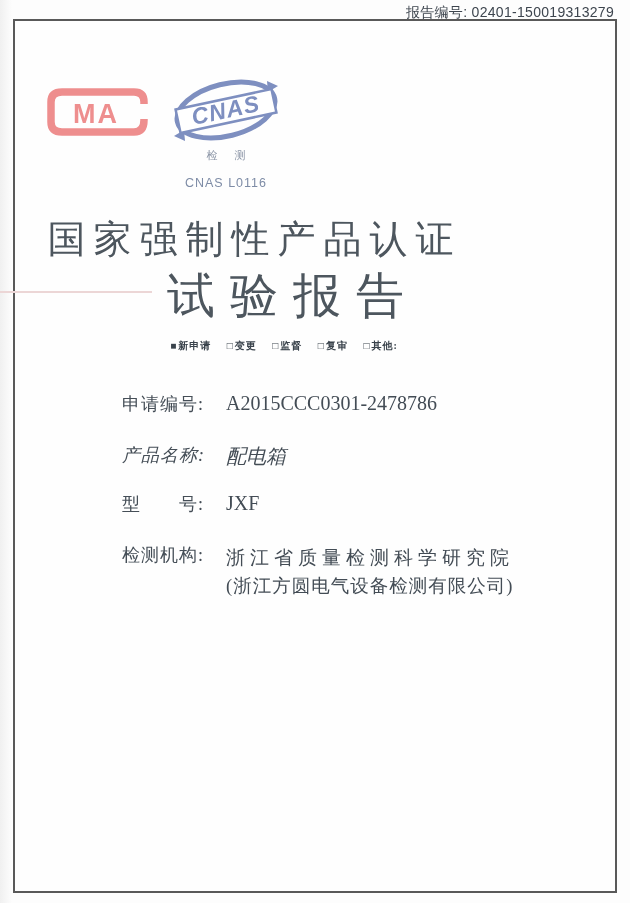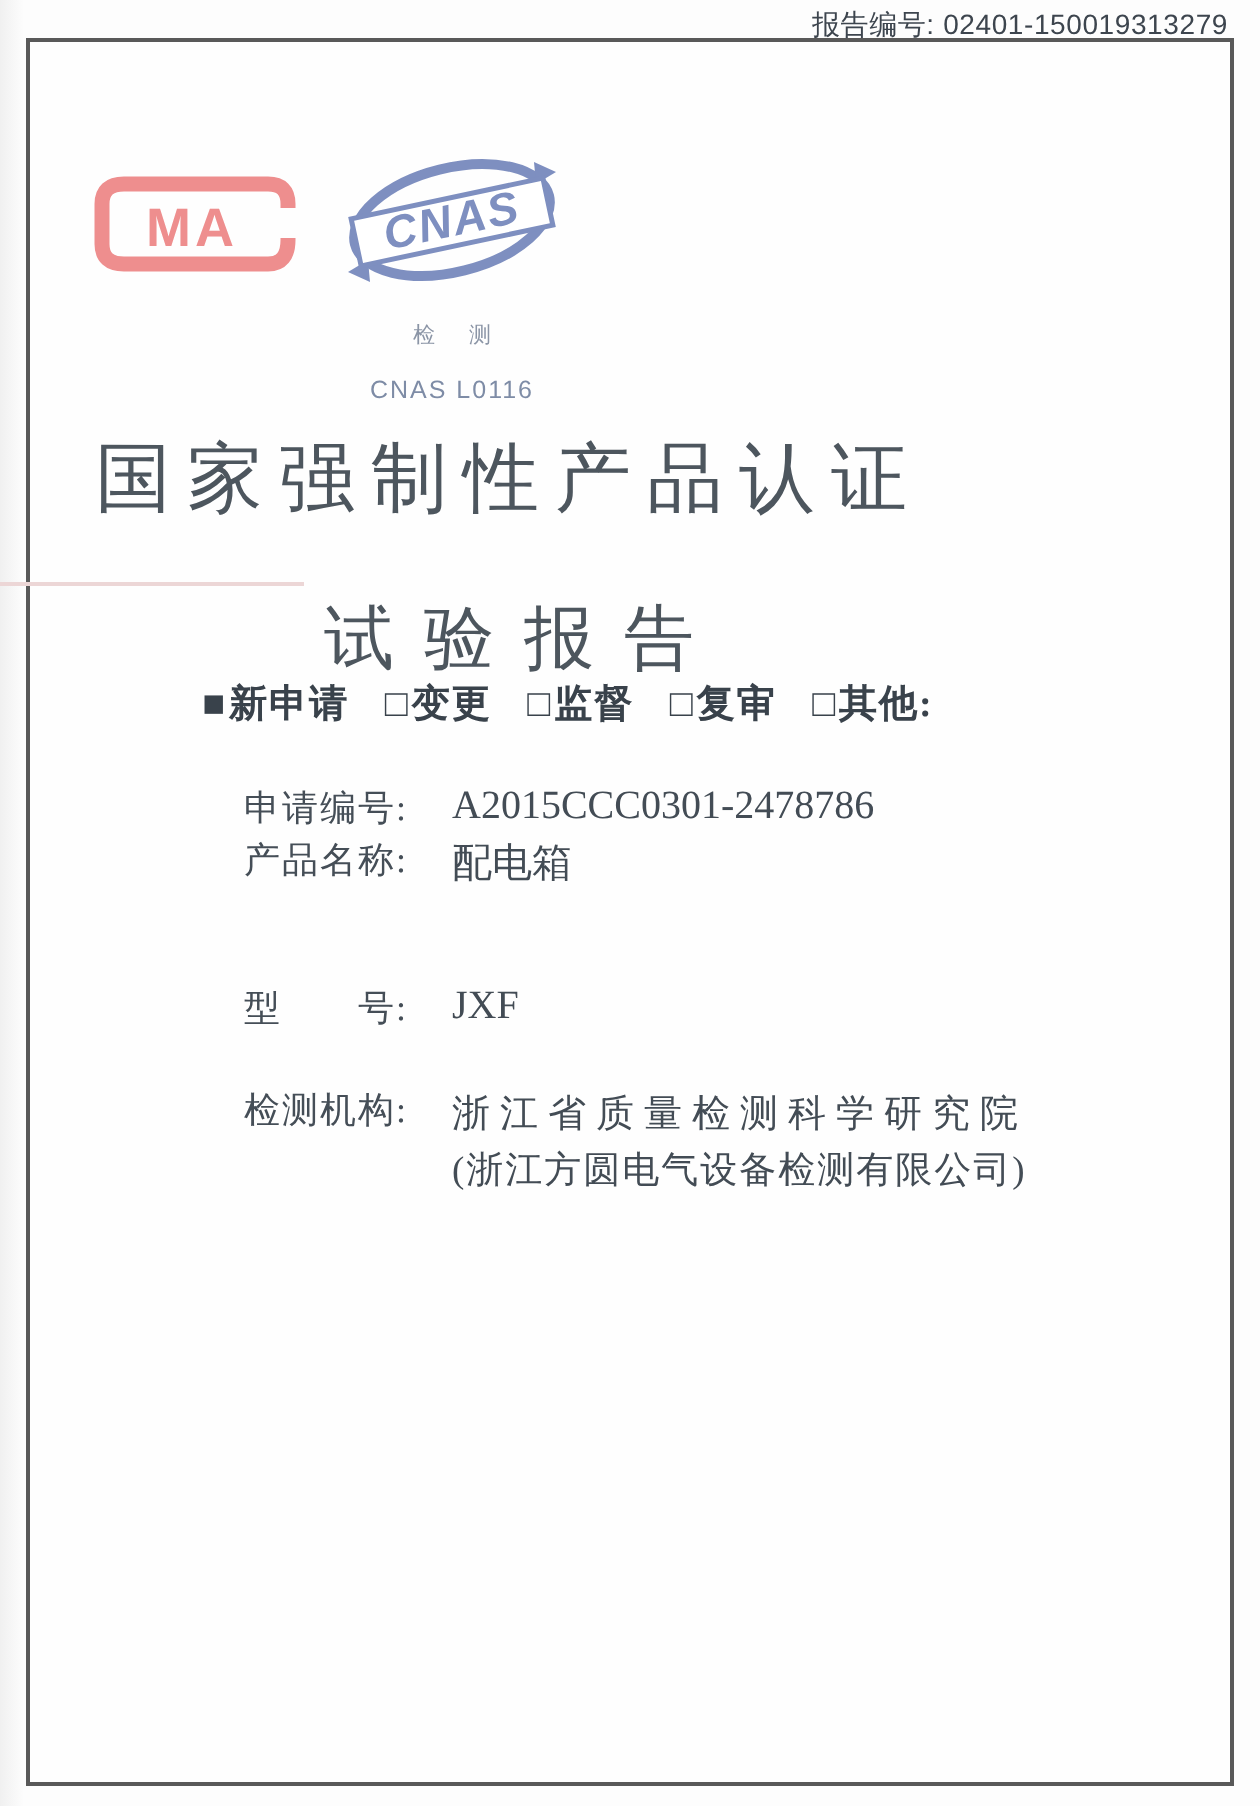--- a/index.html
+++ b/index.html
@@ -27,44 +27,44 @@
   }
   .cma-block { position: absolute; left: 24px; top: 88px; width: 150px; text-align: center; }
   .cma-svg { width: 104px; height: 48px; display: block; margin: 0 auto; }
   .cma-no {
     margin-top: 3px; font-size: 21px; letter-spacing: 1.5px;
     color: #f09a9a; font-family: "Liberation Serif", serif;
   }
   .cnas-block { position: absolute; left: 166px; top: 78px; width: 120px; text-align: center; }
   .cnas-svg { width: 112px; height: 66px; display: block; margin: 0 auto; }
   .cnas-cap1 {
-    margin-top: 16px; font-size: 11px; letter-spacing: 7px; text-indent: 7px;
+    margin-top: 4px; font-size: 11px; letter-spacing: 7px; text-indent: 7px;
     color: #8b95a6; font-family: "Liberation Sans", sans-serif;
   }
   .cnas-cap2 {
     margin-top: 13px; font-size: 12.5px; letter-spacing: 1px;
     color: #7e8ca6; font-family: "Liberation Sans", sans-serif;
   }
   .title { position: absolute; left: 0; width: 509px; text-align: center; color: #4d565e; }
   .title-1 { top: 214px; font-size: 38px; letter-spacing: 8px; }
-  .title-2 { top: 296px; font-size: 35px; letter-spacing: 15px; text-indent: 15px; }
+  .title-2 { top: 264px; font-size: 48px; letter-spacing: 15px; text-indent: 15px; margin-left: 31px; }
   .apply-row {
     position: absolute; top: 339px; left: 0; width: 568px; text-align: center;
-    font-size: 19px; font-weight: 600; color: #39424b; letter-spacing: 1px;
+    font-size: 10px; font-weight: 600; color: #39424b; letter-spacing: 1px;
   }
   .apply-row .opt { margin: 0 6px; white-space: nowrap; }
   .apply-row .box { margin-right: 1px; }
   .field-row { position: absolute; left: 122px; white-space: nowrap; }
   .field-label {
     display: inline-block; width: 100px; font-size: 18px;
     letter-spacing: 1px; color: #454e57; vertical-align: top;
   }
   .field-value { font-size: 20px; color: #434c55; }
   .row-1 { top: 392px; }
-  .row-2 { top: 418px; }
+  .row-2 { top: 443px; font-style: italic; }
   .row-3 { top: 492px; }
   .row-4 { top: 543px; }
   .value-block { display: inline-block; vertical-align: top; }
   .value-spaced { font-size: 19px; letter-spacing: 5px; line-height: 29px; }
   .value-paren { font-size: 18.5px; letter-spacing: 1px; line-height: 29px; }
   .cqc-block { position: absolute; left: 252px; top: 645px; width: 120px; }
   .cqc-svg { width: 118px; height: 80px; display: block; }
   .artifact-line {
     position: absolute; left: 0; top: 291px; width: 152px; height: 2px;
     background: #ecd6d6;

